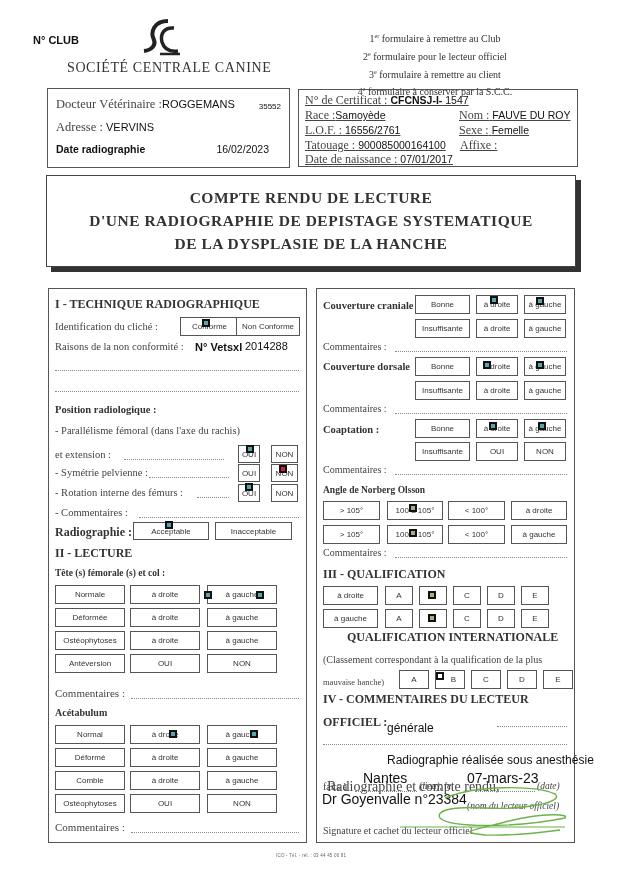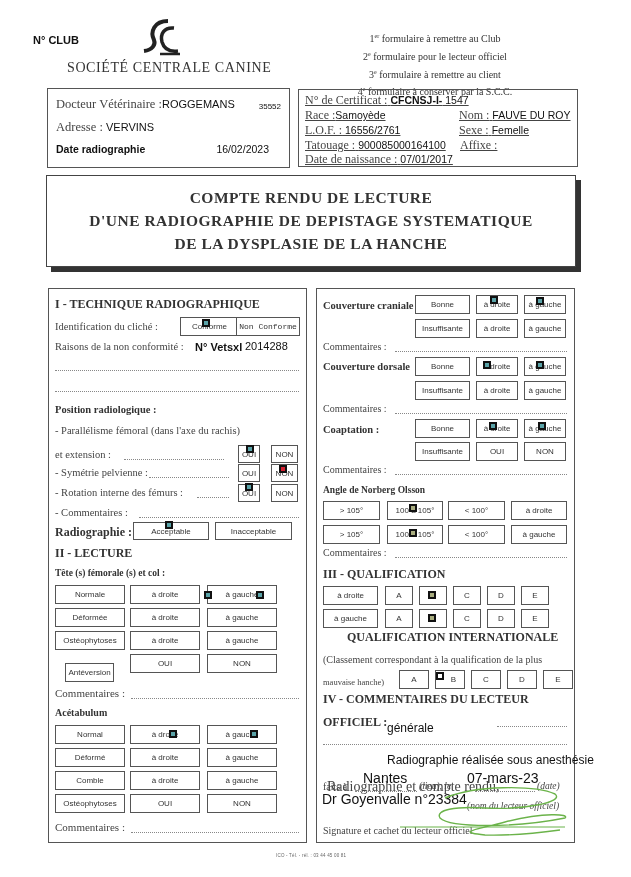--- a/index.html
+++ b/index.html
@@ -99,21 +99,21 @@
   <div>D'UNE RADIOGRAPHIE DE DEPISTAGE SYSTEMATIQUE</div>
   <div>DE LA DYSPLASIE DE LA HANCHE</div>
 </div>
 
 <div class="abs panel" id="left-panel">
   <div class="h-sec" style="left:6px;top:8px;">I - TECHNIQUE RADIOGRAPHIQUE</div>
 
   <div class="txt" style="left:6px;top:32px;">Identification du cliché :</div>
   <div class="box" style="left:131px;top:28px;width:59px;height:19px;">Conforme</div>
   <div class="mark blue" style="left:153px;top:30px;"></div>
-  <div class="box" style="left:187px;top:28px;width:64px;height:19px;font-family:Liberation Mono, monospace;">Non Conforme</div>
+  <div class="box" style="left:187px;top:28px;width:64px;height:19px;">Non Conforme</div>
 
   <div class="txt" style="left:6px;top:52px;">Raisons de la non conformité :</div>
   <div class="fill" style="left:146px;top:52px;">N° Vetsxl</div>
   <div class="fill n" style="left:196px;top:51px;">2014288</div>
   <div class="dots" style="left:6px;top:81px;width:244px;"></div>
   <div class="dots" style="left:6px;top:102px;width:244px;"></div>
 
   <div class="h-sub" style="left:6px;top:115px;">Position radiologique :</div>
   <div class="txt" style="left:6px;top:136px;">- Parallélisme fémoral (dans l'axe du rachis)</div>
 
@@ -149,21 +149,21 @@
   <div id="tete-grid">
       <div class="box" style="left: 6px; top: 296px; width: 70px; height: 19px;">Normale</div>
       <div class="box" style="left: 81px; top: 296px; width: 70px; height: 19px;">à droite</div>
       <div class="box" style="left: 158px; top: 296px; width: 70px; height: 19px;">à gauche</div>
       <div class="box" style="left: 6px; top: 319px; width: 70px; height: 19px;">Déformée</div>
       <div class="box" style="left: 81px; top: 319px; width: 70px; height: 19px;">à droite</div>
       <div class="box" style="left: 158px; top: 319px; width: 70px; height: 19px;">à gauche</div>
       <div class="box" style="left: 6px; top: 342px; width: 70px; height: 19px;">Ostéophytoses</div>
       <div class="box" style="left: 81px; top: 342px; width: 70px; height: 19px;">à droite</div>
       <div class="box" style="left: 158px; top: 342px; width: 70px; height: 19px;">à gauche</div>
-      <div class="box" style="left: 16px; top: 365px; width: 49px; height: 19px; margin-top: 9px;">Antéversion</div>
+      <div class="box" style="left: 6px; top: 365px; width: 70px; height: 19px;">Antéversion</div>
       <div class="box" style="left: 81px; top: 365px; width: 70px; height: 19px;">OUI</div>
       <div class="box" style="left: 158px; top: 365px; width: 70px; height: 19px;">NON</div>
     </div>
   <div class="mark blue" style="left:155px;top:302px;"></div>
   <div class="mark blue" style="left:207px;top:302px;"></div>
 
   <div class="txt" style="left:6px;top:398px;font-size:11px;">Commentaires :</div>
   <div class="dots" style="left:82px;top:409px;width:168px;"></div>
 
   <div class="h-sub" style="left:6px;top:418px;font-size:10px;">Acétabulum</div>

